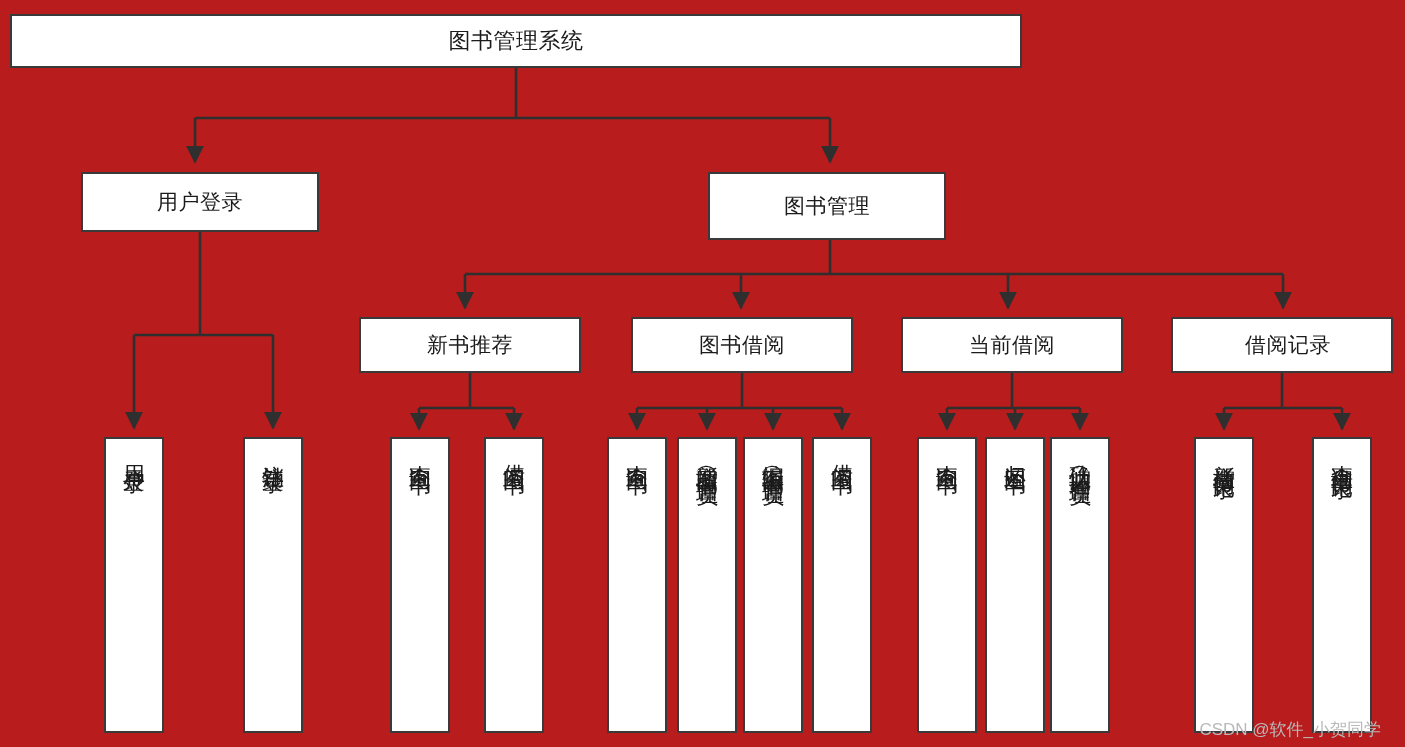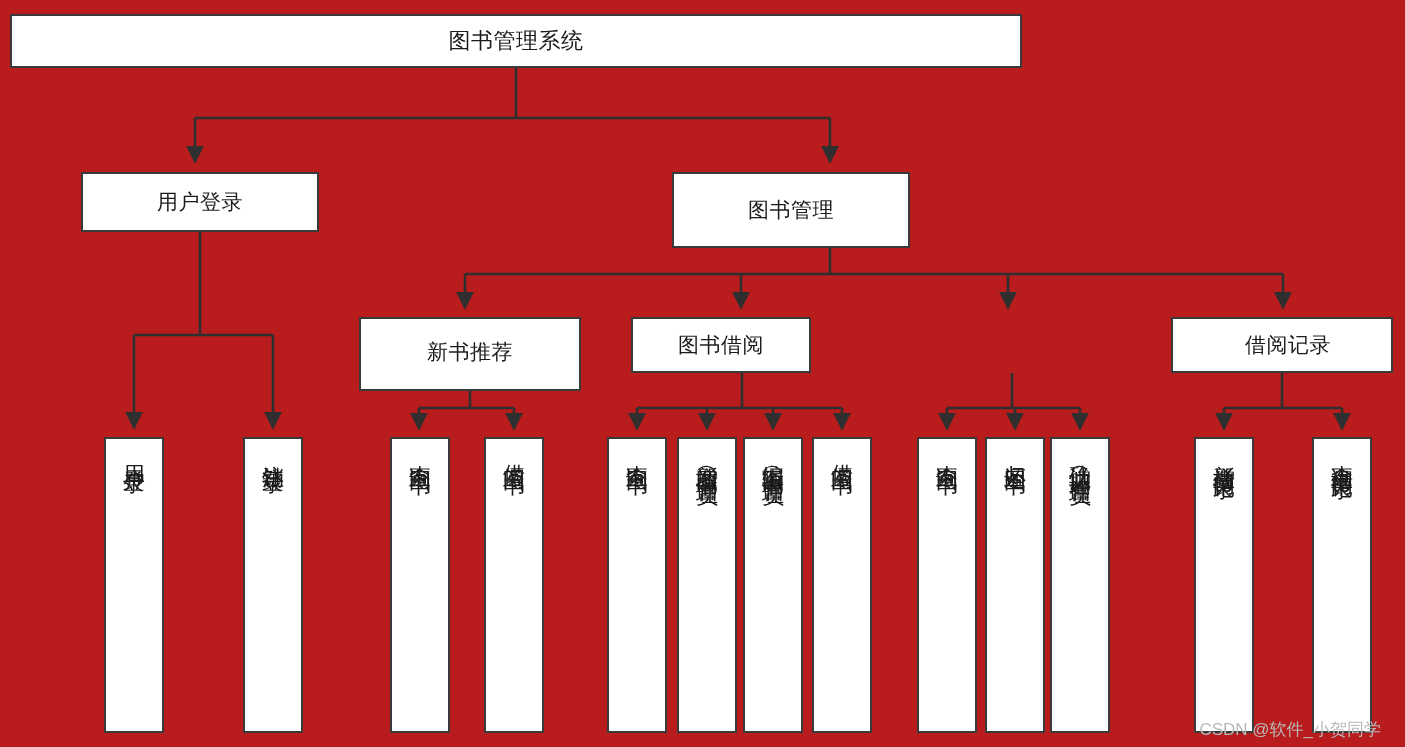--- a/index.html
+++ b/index.html
@@ -129,29 +129,32 @@
     </g>
   </svg>
 
   <div class="node horiz root" style="left:10px; top:14px; width:1012px; height:54px;">
     <span class="label">图书管理系统</span>
   </div>
 
   <div class="node horiz" style="left:81px; top:172px; width:238px; height:60px;">
     <span class="label">用户登录</span>
   </div>
-  <div class="node horiz" style="left:672px; top:172px; width:238px; height:76px;">
+  <div class="node horiz" style="left:708px; top:172px; width:238px; height:68px;">
     <span class="label">图书管理</span>
   </div>
 
-  <div class="node horiz" style="left:359px; top:317px; width:222px; height:74px;font-family:Liberation Mono, monospace;">
+  <div class="node horiz" style="left:359px; top:317px; width:222px; height:56px;">
     <span class="label">新书推荐</span>
   </div>
-  <div class="node horiz" style="left:631px; top:317px; width:180px; height:56px;">
+  <div class="node horiz" style="left:631px; top:317px; width:222px; height:56px;">
     <span class="label">图书借阅</span>
+  </div>
+  <div class="node horiz" style="left:901px; top:317px; width:222px; height:56px;">
+    <span class="label">当前借阅</span>
   </div>
   <div class="node horiz" style="left:1171px; top:317px; width:222px; height:56px;padding-left:12px;">
     <span class="label">借阅记录</span>
   </div>
 
   <div class="node vert" style="left:104px; top:437px; width:60px; height:296px;">
     <span class="label">用户登录</span>
   </div>
   <div class="node vert" style="left:243px; top:437px; width:60px; height:296px;">
     <span class="label">注销登录</span>

